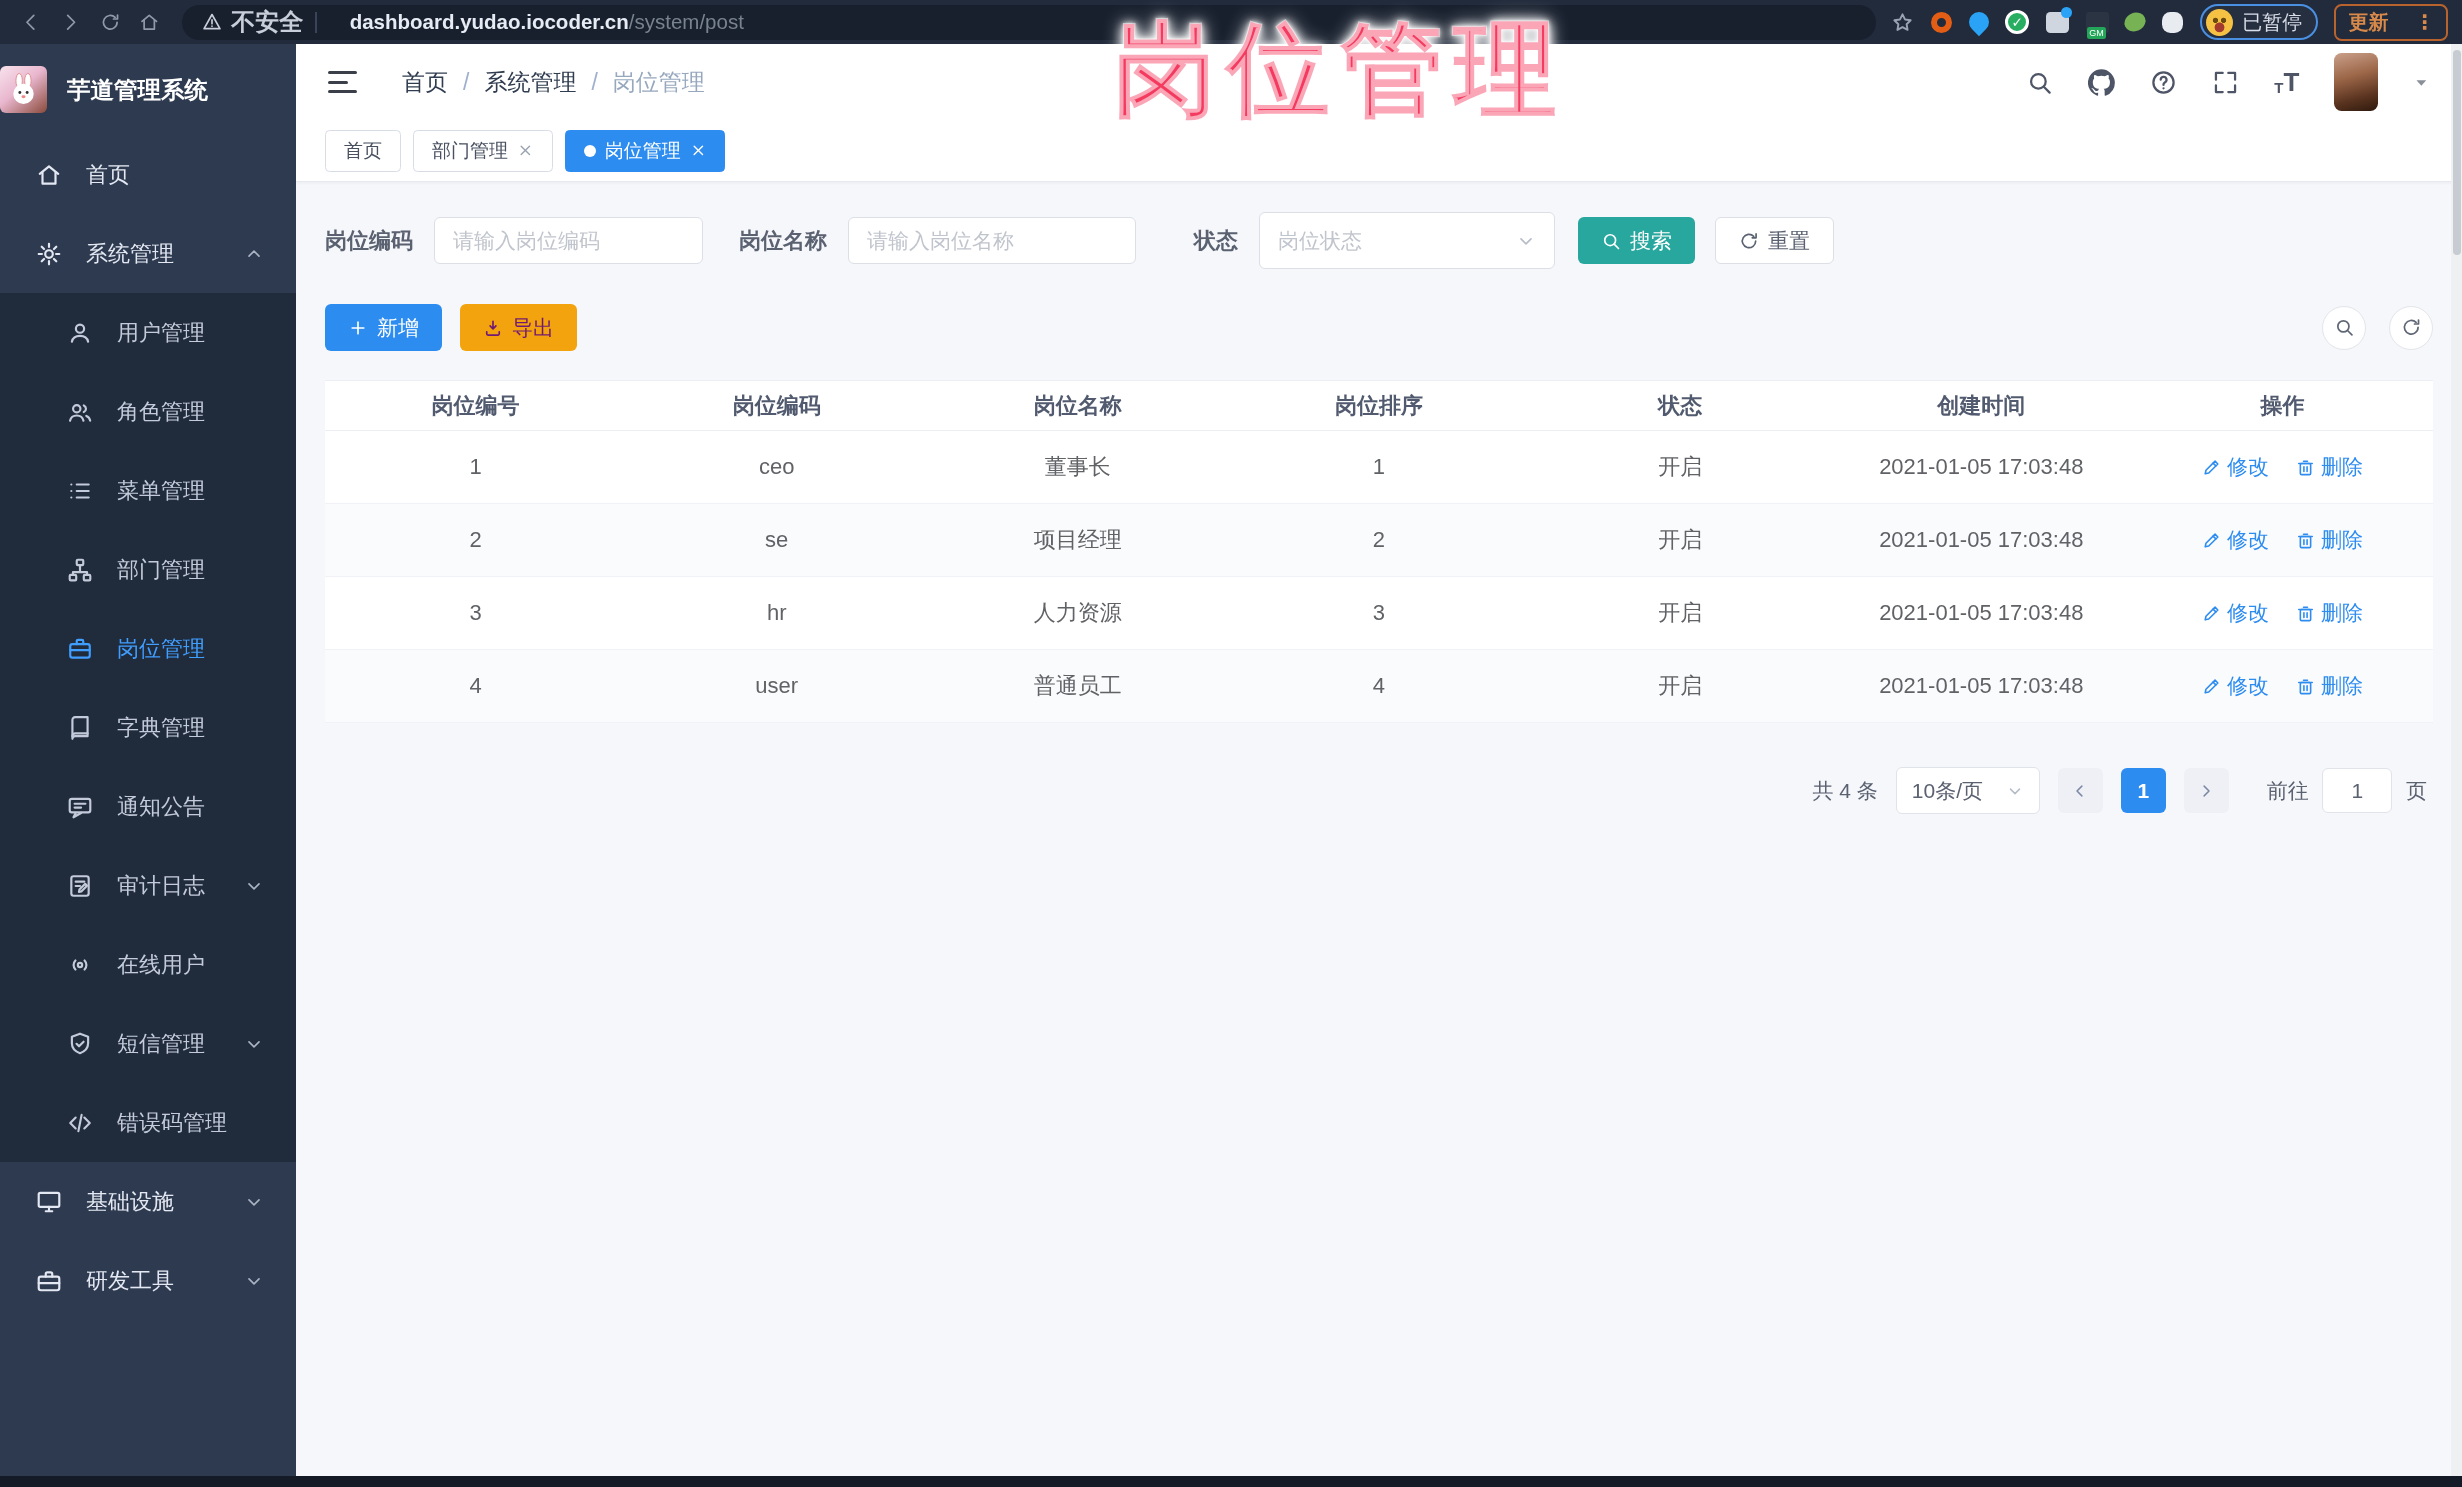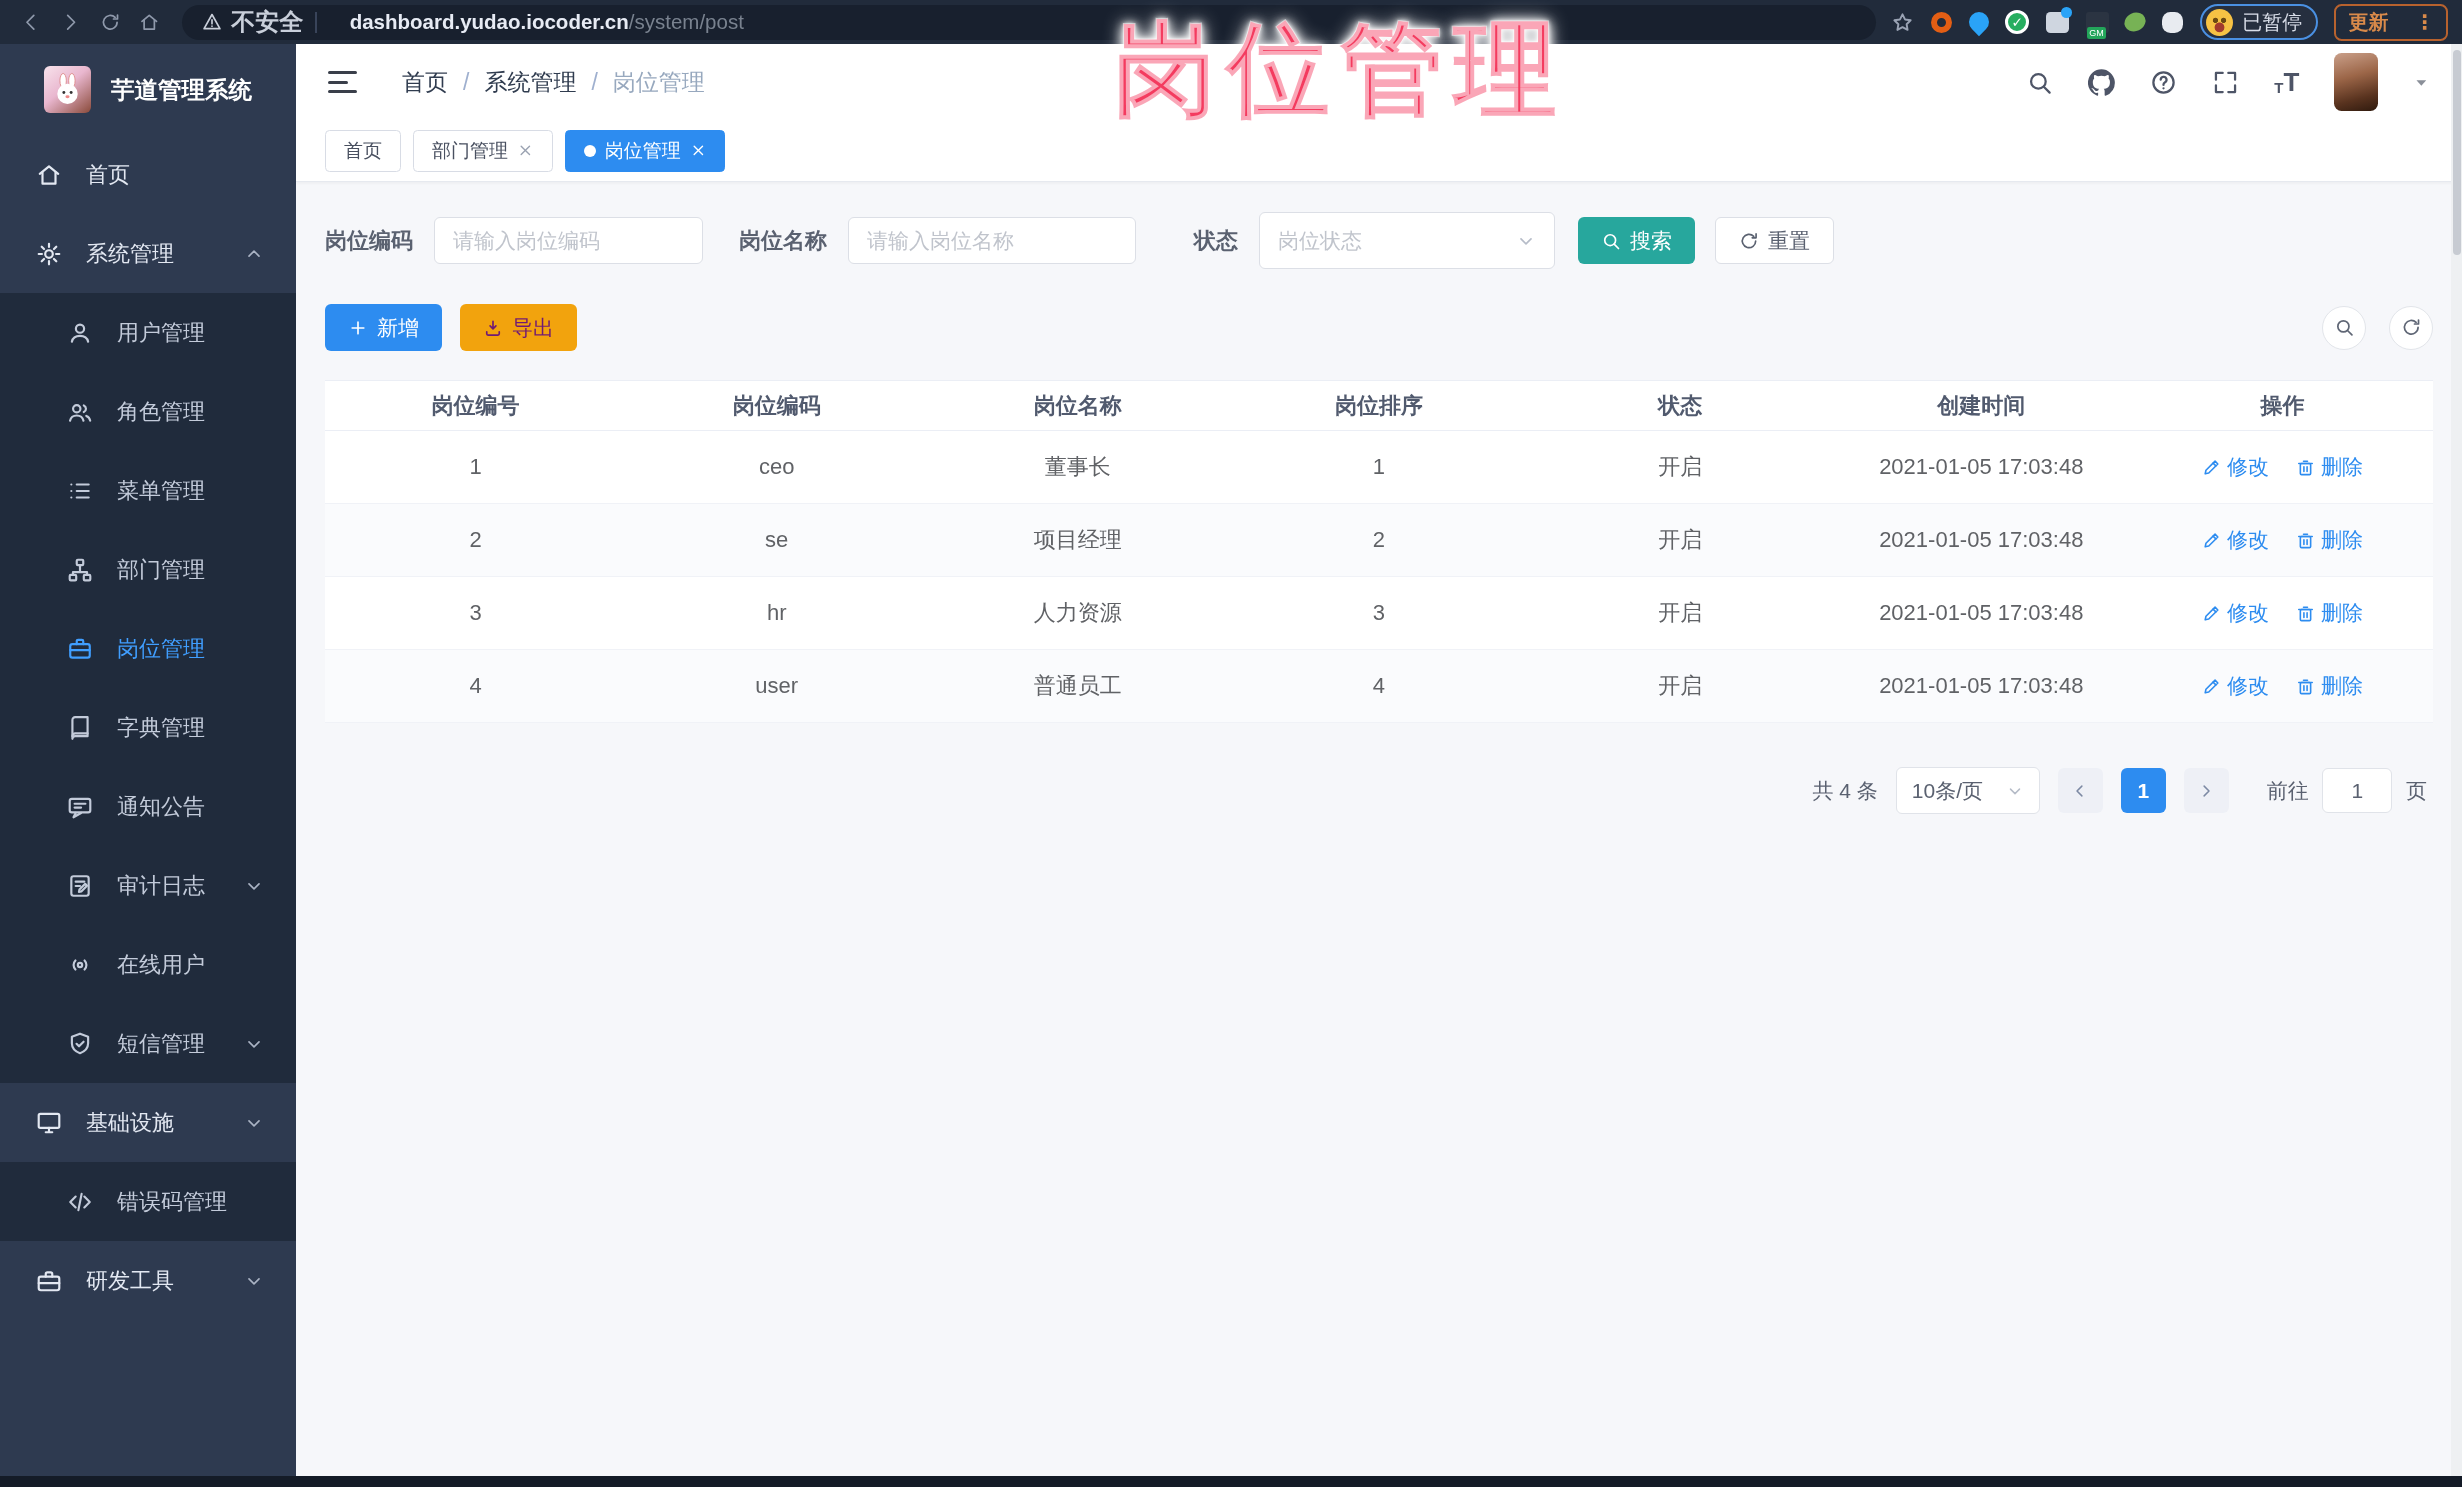--- a/index.html
+++ b/index.html
@@ -43,21 +43,21 @@
     background:radial-gradient(circle at 35% 42%,#6b4a12 2.3px,transparent 3px),
                radial-gradient(circle at 65% 42%,#6b4a12 2.3px,transparent 3px),
                radial-gradient(circle at 50% 68%,#a23b2d 4.5px,transparent 5.3px),#f6c244;}
   .chip-update{display:flex;align-items:center;gap:26px;border:2.3px solid #b8622e;border-radius:7.6px;
     padding:3px 12px;color:#d98a4a;font-size:20px;font-weight:bold;}
   .vdots{color:#d98a4a;font-size:20px;letter-spacing:0;}
 
   
   .app{position:absolute;top:44px;left:0;right:0;bottom:12px;display:flex;}
   .sidebar{width:296px;background:#2e3a50;flex-shrink:0;display:flex;flex-direction:column;overflow:hidden;}
-  .logo-row{height:91px;display:flex;align-items:center;gap:20px;padding-left:44px;flex-shrink:0;}
+  .logo-row{height:91px;display:flex;align-items:center;gap:20px;flex-shrink:0;}
   .logo-img{width:47px;height:47px;border-radius:6px;overflow:hidden;flex-shrink:0;
     background:linear-gradient(140deg,#f8e3ec 0%,#e9b7cf 45%,#8a4a3a 100%);display:flex;align-items:center;justify-content:center;}
   .logo-img svg{width:35px;height:35px;}
   .app-title{font-size:23.5px;font-weight:bold;color:#ffffff;}
   .menu{flex:1;}
   .menu-item{height:79px;display:flex;align-items:center;gap:24px;padding:0 32px 0 36px;
     font-size:22px;color:#e3e8f2;cursor:pointer;}
   .menu-item.sub{background:#202b3c;padding-left:67px;color:#c3cbda;}
   .menu-item.active{color:#409eff;}
   .menu-item .ic{width:26px;height:26px;flex-shrink:0;display:inline-flex;}
@@ -355,41 +355,41 @@
                 <path d="M8.8 11.8l2.3 2.3 4.2-4.2"></path>
               </svg>
             </span>
             <span>短信管理</span>
             <span class="ic arrow">
               <svg viewBox="0 0 24 24" fill="none" stroke="currentColor" stroke-width="2" stroke-linecap="round" stroke-linejoin="round">
                 <path d="M6 9.5l6 6 6-6"></path>
               </svg>
             </span>
           </div>
+          <div class="menu-item sub">
+            <span class="ic ">
+              <svg viewBox="0 0 24 24" fill="none" stroke="currentColor" stroke-width="2" stroke-linecap="round" stroke-linejoin="round">
+                <path d="M8 7l-5 5 5 5M16 7l5 5-5 5M13.5 4.5l-3 15"></path>
+              </svg>
+            </span>
+            <span>错误码管理</span>
+          </div>
           <div class="menu-item">
             <span class="ic ">
               <svg viewBox="0 0 24 24" fill="none" stroke="currentColor" stroke-width="2" stroke-linecap="round" stroke-linejoin="round">
                 <rect x="2.5" y="3.5" width="19" height="13" rx="1.5"></rect>
                 <path d="M9 20.5h6M12 16.5v4"></path>
               </svg>
             </span>
             <span>基础设施</span>
             <span class="ic arrow">
               <svg viewBox="0 0 24 24" fill="none" stroke="currentColor" stroke-width="2" stroke-linecap="round" stroke-linejoin="round">
                 <path d="M6 9.5l6 6 6-6"></path>
               </svg>
             </span>
-          </div>
-          <div class="menu-item sub">
-            <span class="ic ">
-              <svg viewBox="0 0 24 24" fill="none" stroke="currentColor" stroke-width="2" stroke-linecap="round" stroke-linejoin="round">
-                <path d="M8 7l-5 5 5 5M16 7l5 5-5 5M13.5 4.5l-3 15"></path>
-              </svg>
-            </span>
-            <span>错误码管理</span>
           </div>
           <div class="menu-item">
             <span class="ic ">
               <svg viewBox="0 0 24 24" fill="none" stroke="currentColor" stroke-width="2" stroke-linecap="round" stroke-linejoin="round">
                 <rect x="2.5" y="8" width="19" height="12.5" rx="2"></rect>
                 <path d="M9 8V5.5A1.5 1.5 0 0 1 10.5 4h3A1.5 1.5 0 0 1 15 5.5V8M2.5 14h19"></path>
               </svg>
             </span>
             <span>研发工具</span>
             <span class="ic arrow">

